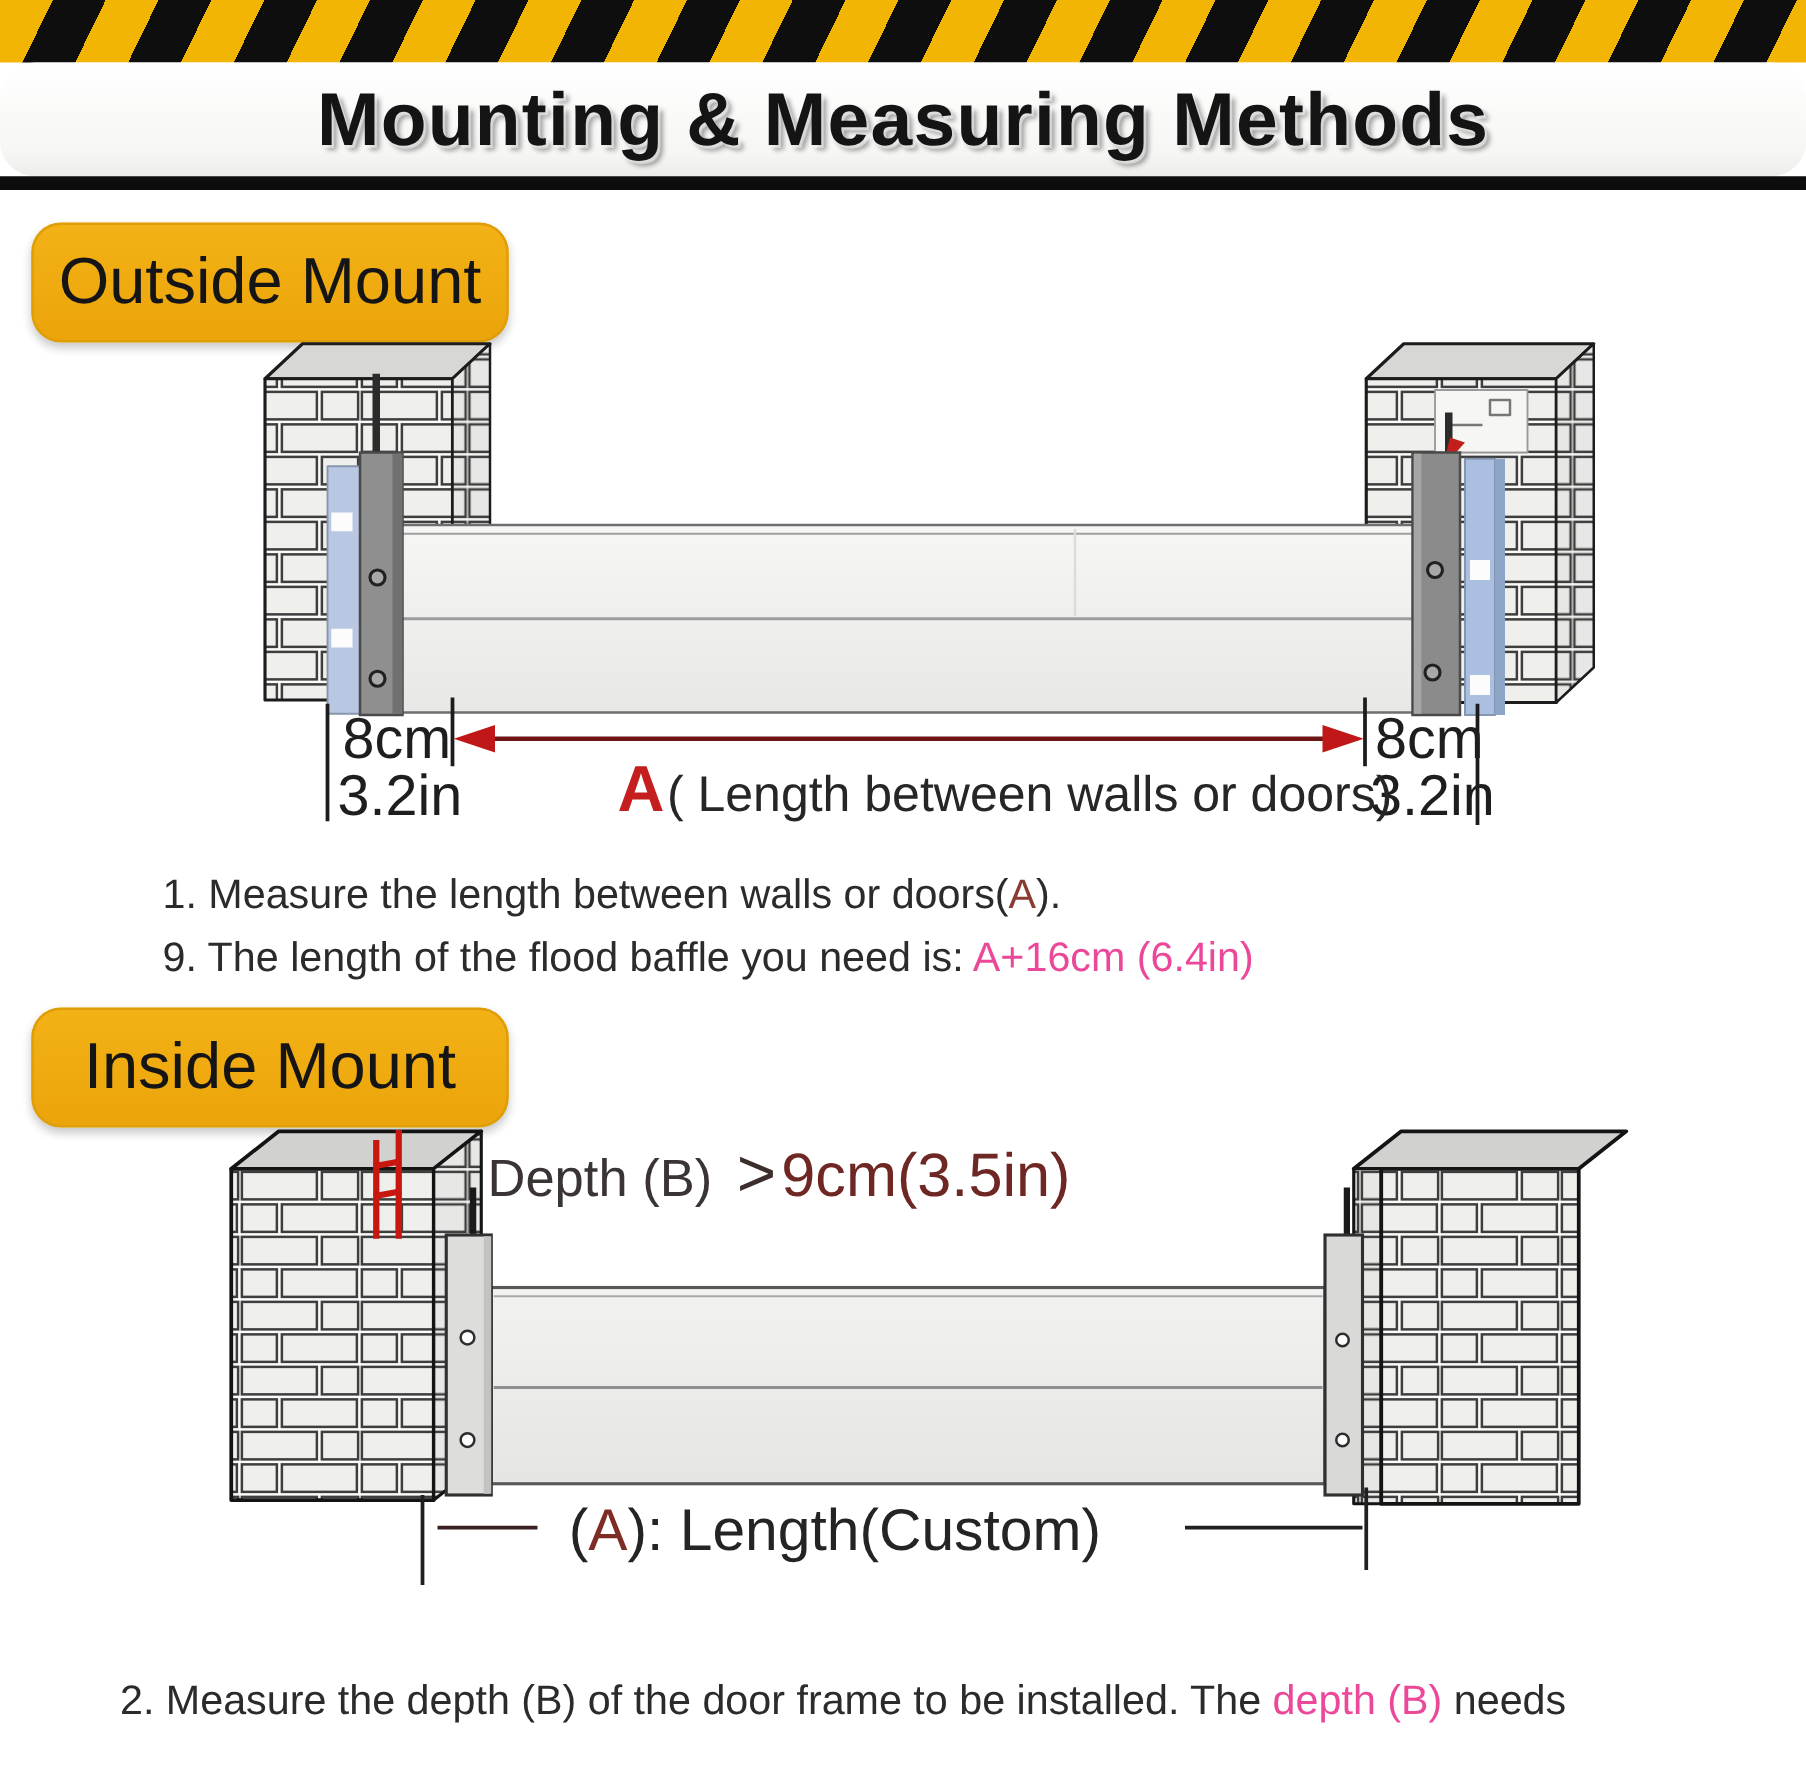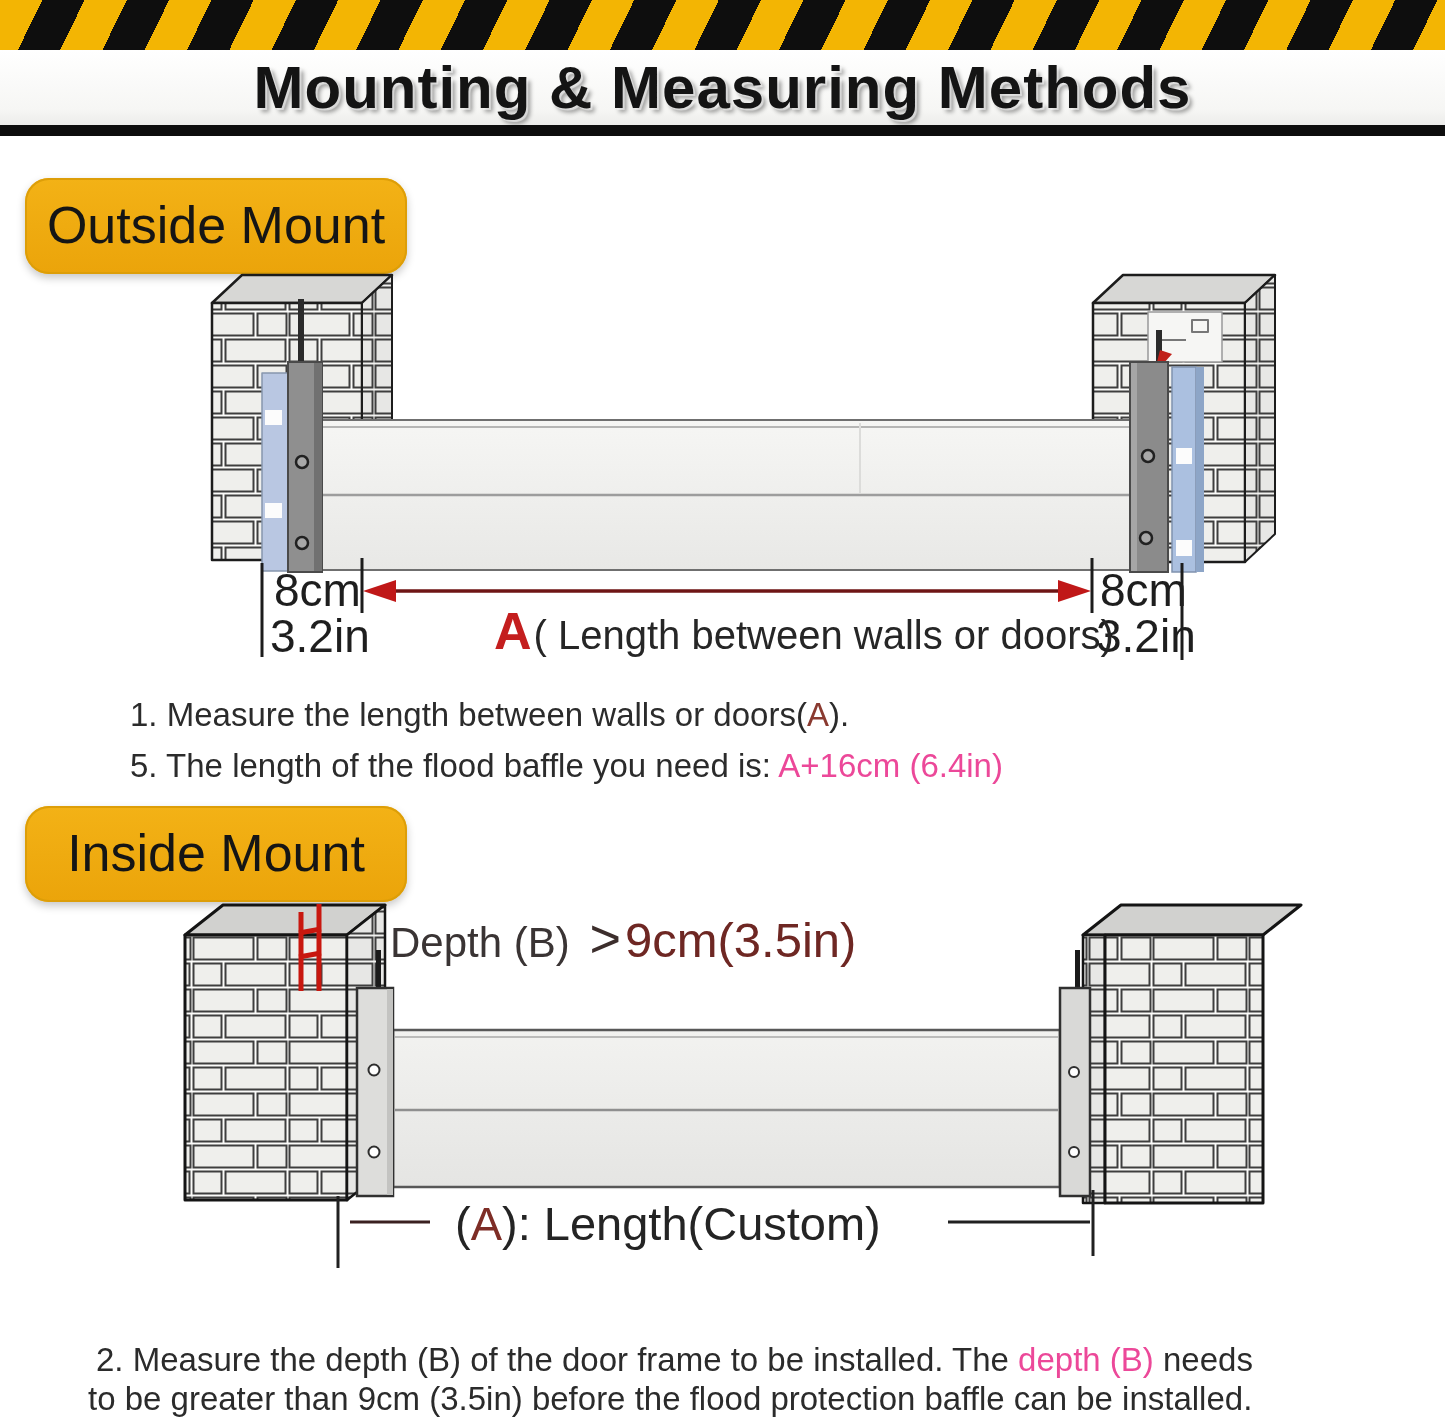--- a/index.html
+++ b/index.html
@@ -1,22 +1,22 @@
 <!DOCTYPE html>
 <html><head>
 <meta charset="utf-8">
 <style>
   html,body{margin:0;padding:0;background:#ffffff;}
   .page{position:relative;width:1445px;height:1421px;background:#ffffff;overflow:hidden;
         font-family:"Liberation Sans",sans-serif;color:#222;}
   
   .banner{position:absolute;top:0;left:0;width:1445px;}
   .stripes{height:50px;background:repeating-linear-gradient(116deg,#f3b503 0 38px,#0e0e0e 38px 76px);}
-  .titlebar{height:75px;background:linear-gradient(180deg,#ffffff 0%,#f6f6f4 80%,#ececea 100%);
-            display:flex;align-items:center;justify-content:center;}
+  .titlebar{height:91px;background:linear-gradient(180deg,#ffffff 0%,#f6f6f4 80%,#ececea 100%);
+            display:flex;align-items:center;justify-content:center;border-radius:28px;}
   .title{font-size:60px;font-weight:bold;color:#141414;letter-spacing:1px;
          text-shadow:2px 2px 1px rgba(255,255,255,.6),4px 4px 4px rgba(0,0,0,.38);}
   .blackbar{height:11px;background:#0d0d0d;}
   
   .badge{position:absolute;width:382px;text-align:center;font-size:52px;font-weight:500;color:#151515;
          background:linear-gradient(180deg,#f3b216,#eba40a);border-radius:24px;padding:17px 0 19px 0;
          box-shadow:0 4px 8px rgba(0,0,0,.22), inset 0 0 0 2px #dd9e08;}
   .badge-outside{top:178px;left:25px;}
   .badge-inside{top:806px;left:25px;}
   
@@ -126,21 +126,21 @@
     <text x="270" y="652" font-size="46" fill="#1e1e1e">3.2in</text>
     <text x="1100" y="606" font-size="46" fill="#1e1e1e">8cm</text>
     <text x="1096" y="652" font-size="46" fill="#1e1e1e">3.2in</text>
     <text x="494" y="649" font-size="40" fill="#262626"><tspan font-size="52" font-weight="bold" fill="#c41e1e">A</tspan><tspan dx="2">( Length between walls or doors)</tspan></text>
   </svg>
 
   <div class="step" style="top:696px;left:130px">
     <span>1. Measure the length between walls or doors(</span><span class="soft-red">A</span><span>).</span>
   </div>
   <div class="step" style="top:747px;left:130px">
-    <span>5. The length of the flood baffle you need is: </span><span class="maroon">A+16cm (6.4in)</span>
+    <span>9. The length of the flood baffle you need is: </span><span class="maroon">A+16cm (6.4in)</span>
   </div>
 
   <div class="badge badge-inside">Inside Mount</div>
 
   <svg class="diagram" style="top:900px" width="1445" height="380" viewBox="0 900 1445 380">
     <defs>
       <pattern id="bf2" width="96" height="52" patternUnits="userSpaceOnUse">
         <rect width="96" height="52" fill="#fbfbf9"></rect>
         <g fill="#efefec" stroke="#3e3e3e" stroke-width="2">
           <rect x="1.5" y="1.5" width="60" height="22"></rect>
@@ -206,15 +206,14 @@
       <line x1="350" y1="1222" x2="430" y2="1222" stroke="#3a2020" stroke-width="3"></line>
       <line x1="948" y1="1222" x2="1090" y2="1222" stroke="#202020" stroke-width="3"></line>
       <line x1="1093" y1="1190" x2="1093" y2="1256" stroke="#202020" stroke-width="3"></line>
     </g>
     <text x="455" y="1240" font-size="47" fill="#242424"><tspan>(</tspan><tspan fill="#7e2d26">A</tspan><tspan>): Length(Custom)</tspan></text>
   </svg>
 
   <div class="step" style="top:1341px;left:96px">
     <span>2. Measure the depth (B) of the door frame to be installed. The </span><span class="maroon">depth (B)</span><span> needs</span>
   </div>
-  <div class="step" style="top:1380px;left:88px">to be greater than 9cm (3.5in) before the flood protection baffle can be installed.</div>
 
 </div>
 
 </body></html>

